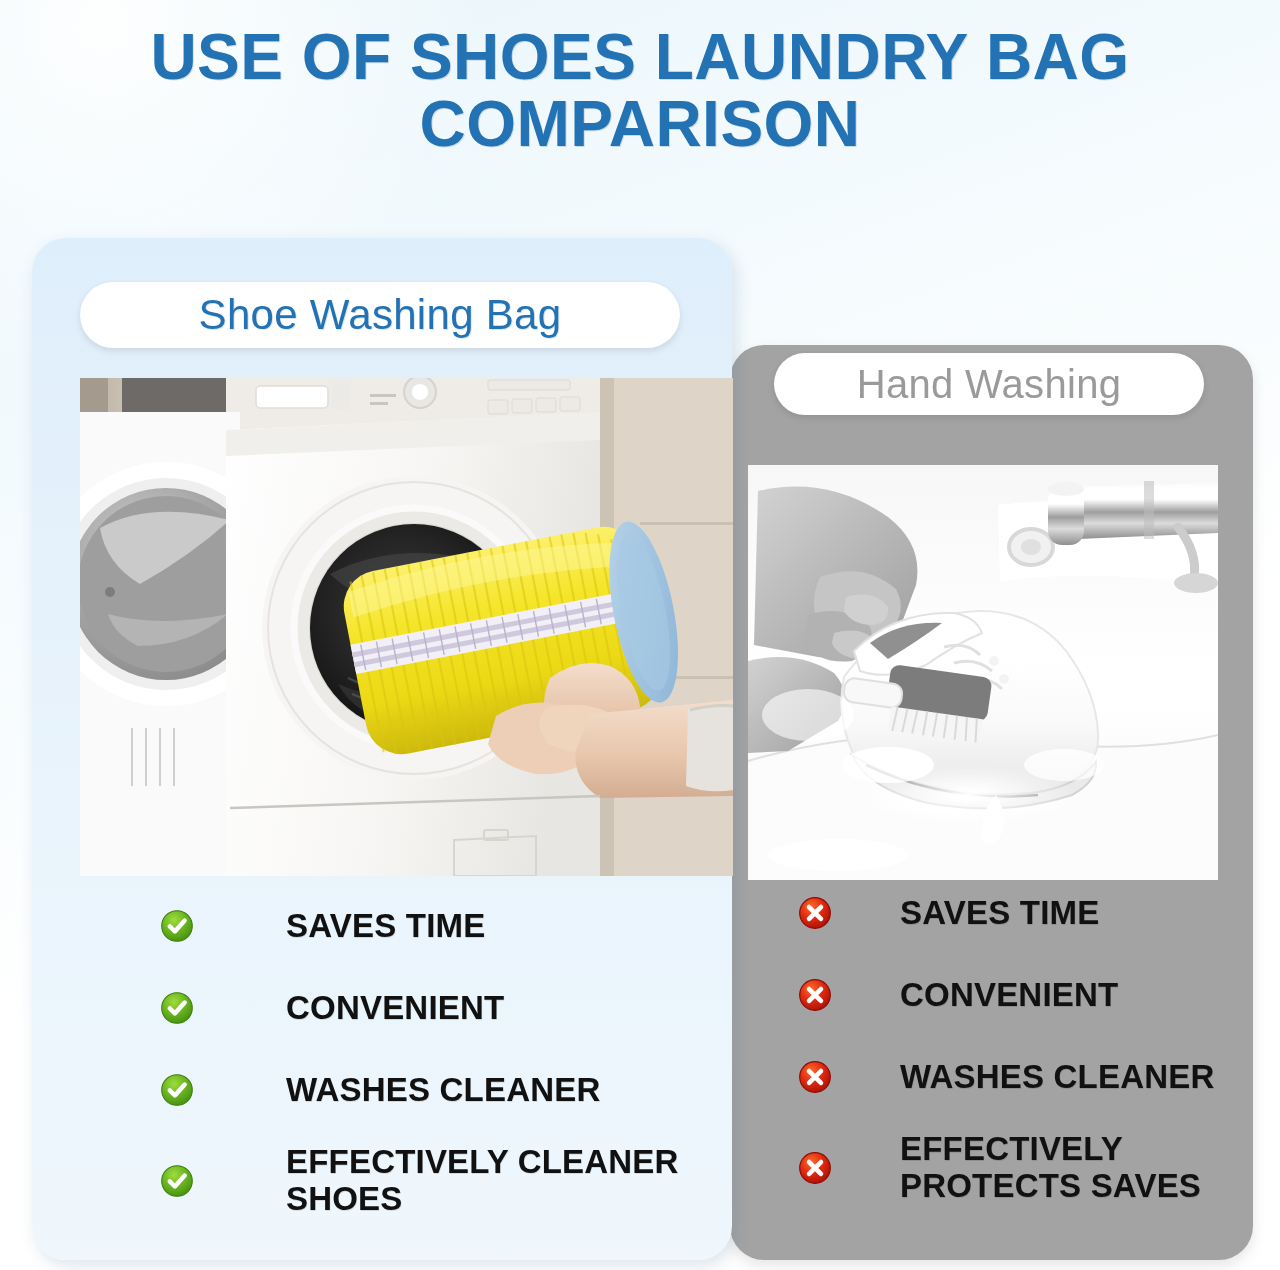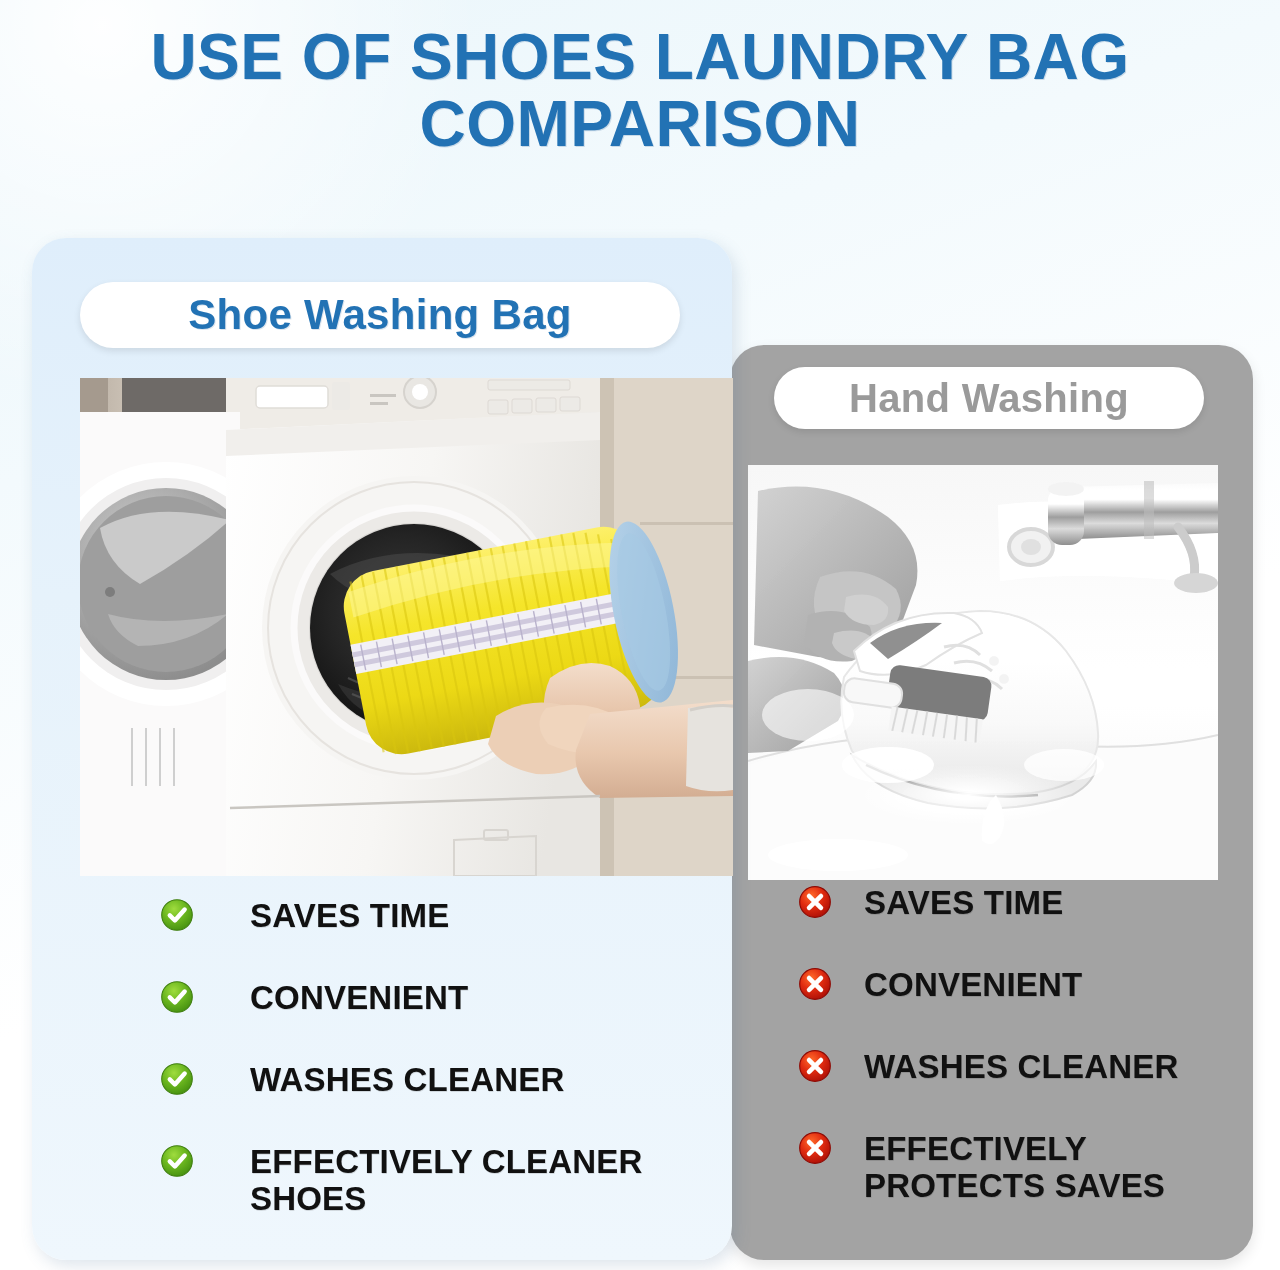--- a/index.html
+++ b/index.html
@@ -73,38 +73,38 @@
   }
 
   
   .pill {
     position: absolute;
     background: #ffffff;
     border-radius: 40px;
     display: flex;
     align-items: center;
     justify-content: center;
-    font-weight: bold;
+    font-weight: normal;
     white-space: nowrap;
     box-shadow: 0 3px 7px rgba(0,0,0,0.10);
     text-align: right;
   }
   .pill-left {
     left: 48px;
     top: 44px;
     width: 600px;
     height: 66px;
     color: #2272B4;
     font-size: 42px;
     letter-spacing: 0.3px;
     text-shadow: 1px 1px 0 rgba(20,80,140,0.15);
   }
   .pill-right {
     left: 44px;
-    top: 22px;
+    top: 8px;
     width: 430px;
     height: 62px;
     color: #9a9a9a;
     font-size: 40px;
     letter-spacing: 0.3px;
   }
 
   
   .photo {
     position: absolute;
@@ -131,21 +131,23 @@
     position: absolute;
     left: 0;
     width: 100%;
     box-sizing: border-box;
   }
   .list-left { top: 660px; padding-left: 128px; padding-right: 24px; }
   .list-right { top: 540px; padding-left: 68px; padding-right: 16px; }
 
   .row {
     display: flex;
+    align-items: center;
     margin-bottom: 26px;
+    gap: 36px;
   }
   .list-left .row { min-height: 56px; }
   .list-right .row { min-height: 56px; }
 
   .badge {
     flex: 0 0 auto;
     width: 34px;
     height: 34px;
     border-radius: 50%;
     position: relative;

